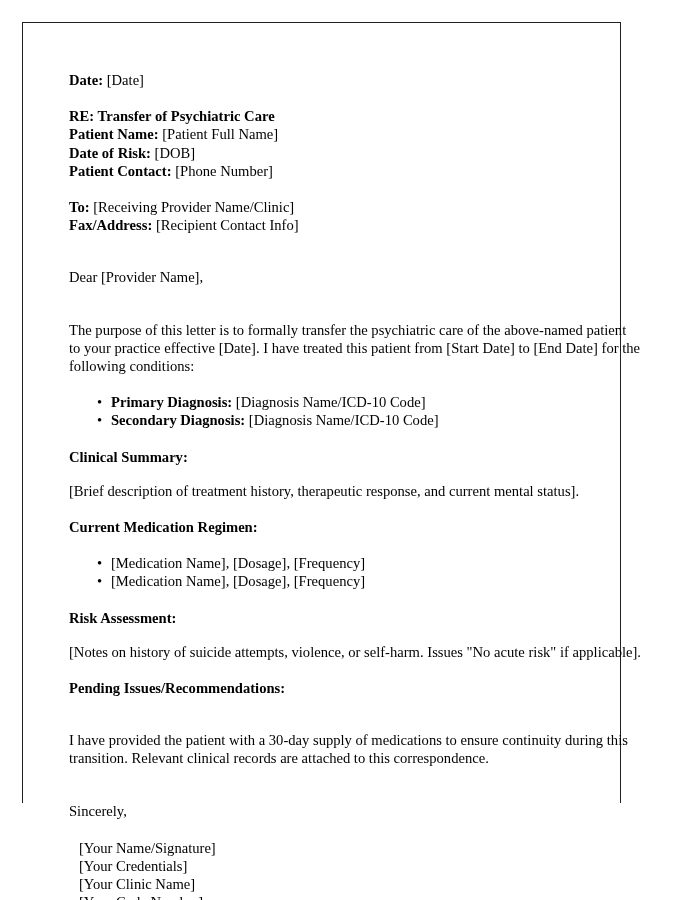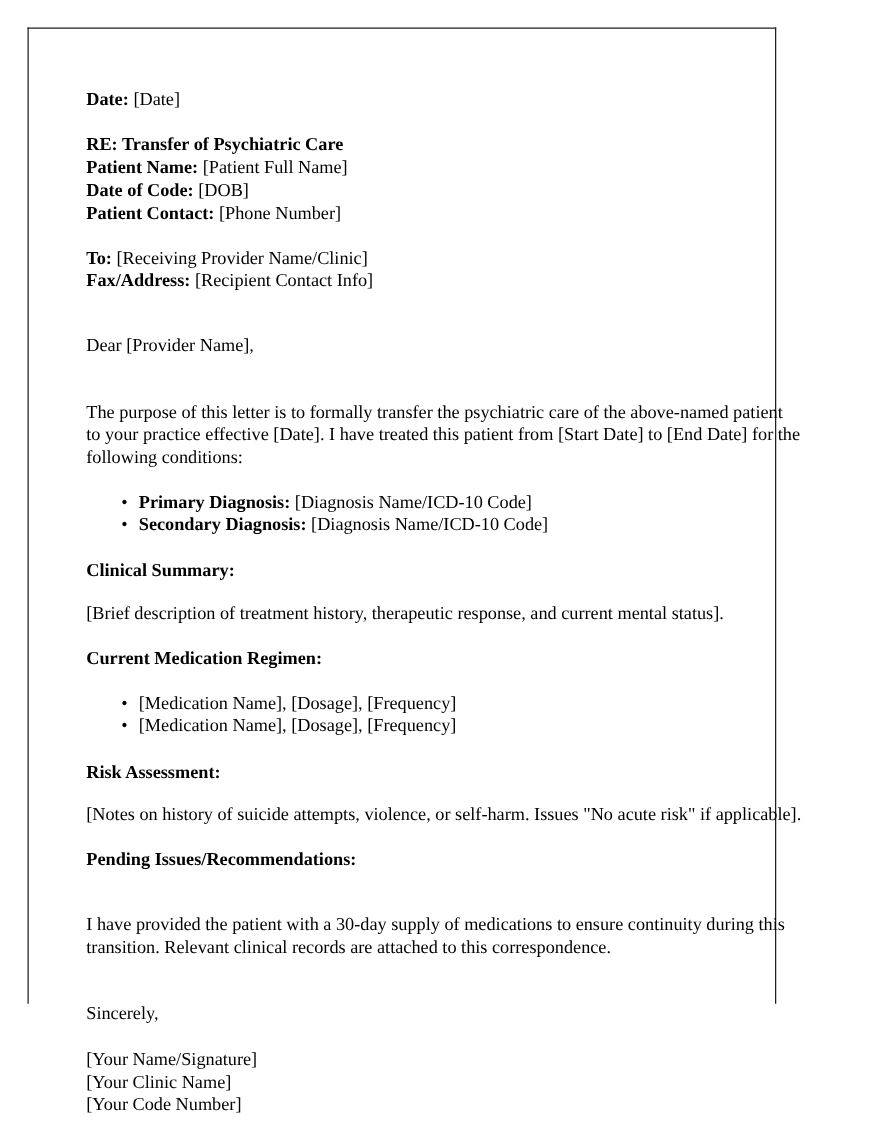--- a/index.html
+++ b/index.html
@@ -74,20 +74,21 @@
     line-height: 18.2px;
   }
 
   .para {
     line-height: 18.2px;
     margin-top: 16px;
   }
 
   .sig-line {
     line-height: 18.2px;
+    margin-left: 10px;
   }
 </style>
 </head>
 <body>
 
 <div class="page-frame">
   <div class="doc-body">
 
     <div class="block">
       <span class="bold">Date:</span>
@@ -96,21 +97,21 @@
 
     <div class="gap-md"></div>
 
     <div class="block">
       <div class="line bold">RE: Transfer of Psychiatric Care</div>
       <div class="line">
         <span class="bold">Patient Name:</span>
         <span>[Patient Full Name]</span>
       </div>
       <div class="line">
-        <span class="bold">Date of Code:</span>
+        <span class="bold">Date of Risk:</span>
         <span>[DOB]</span>
       </div>
       <div class="line">
         <span class="bold">Patient Contact:</span>
         <span>[Phone Number]</span>
       </div>
     </div>
 
     <div class="gap-md"></div>
 
@@ -192,18 +193,19 @@
     <div class="block para">I have provided the patient with a 30-day supply of medications to ensure continuity during this transition. Relevant clinical records are attached to this correspondence.</div>
 
     <div class="gap-md"></div>
 
     <div class="block para">Sincerely,</div>
 
     <div class="gap-lg"></div>
 
     <div class="block">
       <div class="sig-line">[Your Name/Signature]</div>
+      <div class="sig-line">[Your Credentials]</div>
       <div class="sig-line">[Your Clinic Name]</div>
       <div class="sig-line">[Your Code Number]</div>
     </div>
 
   </div>
 </div>
 
 </body></html>

